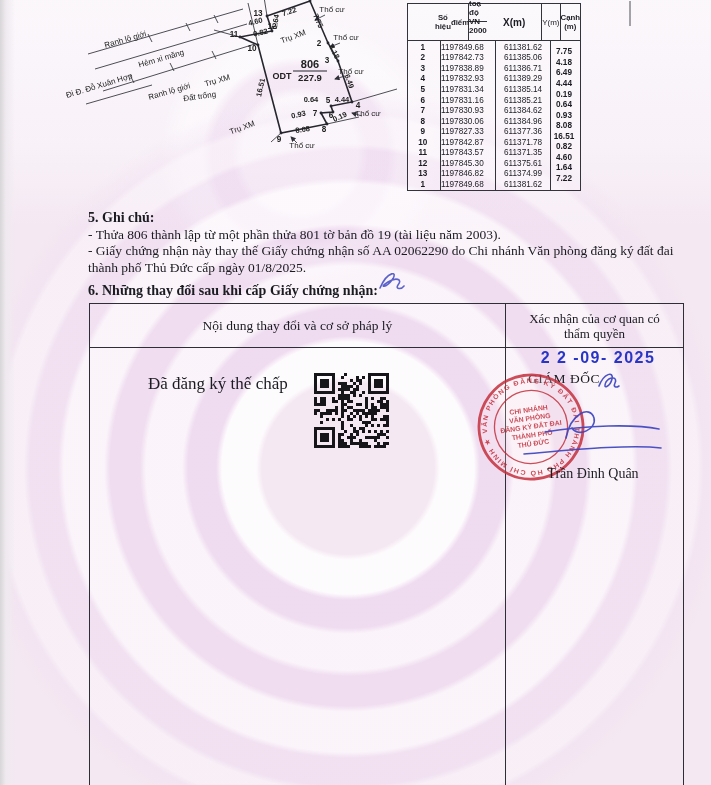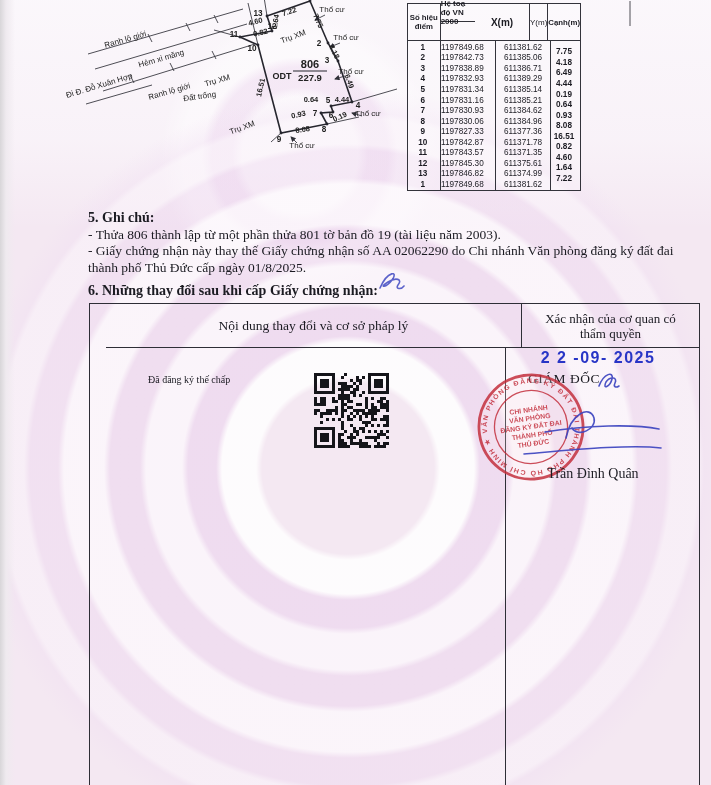--- a/index.html
+++ b/index.html
@@ -25,49 +25,49 @@
         rgba(255,255,255,.45) 98px, rgba(255,255,255,.45) 118px,
         rgba(238,216,240,0) 140px),
       linear-gradient(180deg, rgba(252,250,253,.85) 0px, rgba(252,250,253,.55) 140px, rgba(252,250,253,0) 230px);
   }
   svg text{font-family:"Liberation Sans",sans-serif;}
   .map-svg{position:absolute;left:0;top:0;}
   
   .ct{position:absolute;left:407px;top:3px;width:172px;font-family:"Liberation Sans",sans-serif;
       border:1.2px solid #33333b;background:rgba(255,255,255,.25);}
   .ct-head{display:flex;border-bottom:1.2px solid #33333b;height:36px;}
-  .ct-h1{width:32px;border-right:1.1px solid #33333b;display:flex;flex-direction:column;justify-content:center;align-items:center;font-size:7.8px;font-weight:700;line-height:9px;text-align:center;}
+  .ct-h1{width:32px;border-right:1.1px solid #33333b;display:flex;justify-content:center;align-items:center;font-size:7.8px;font-weight:700;line-height:9px;text-align:center;margin-left:28px;}
   .ct-hm{width:108px;border-right:1.1px solid #33333b;display:flex;}
   .ct-hm-top{height:17px;border-bottom:1.1px solid #33333b;display:flex;align-items:center;justify-content:center;font-size:8px;font-weight:700;}
   .ct-hm-bot{flex:1;display:flex;}
   .ct-hx{width:54px;border-right:1.1px solid #33333b;display:flex;align-items:center;justify-content:center;font-size:10px;font-weight:700;text-align:right;}
   .ct-hy{flex:1;display:flex;align-items:center;justify-content:center;font-size:8px;font-weight:400;}
-  .ct-h4{flex:1;display:flex;justify-content:center;align-items:center;font-size:7.8px;font-weight:700;line-height:9px;}
+  .ct-h4{flex:1;display:flex;flex-direction:column;justify-content:center;align-items:center;font-size:7.8px;font-weight:700;line-height:9px;}
   .ct-body{position:relative;height:149px;}
   .ct-cols{position:absolute;inset:0;display:flex;pointer-events:none;}
   .ct-c{border-right:1.1px solid #33333b;height:100%;}
   .ct-rows{position:absolute;left:0;top:1px;width:140px;}
   .ctr{display:flex;height:10.55px;align-items:center;font-size:8.2px;}
   .ctr .p{width:32px;text-align:center;font-weight:700;}
   .ctr .x{width:54px;text-align:center;}
   .ctr .y{width:54px;text-align:center;margin-left:11px;}
   .canh-col{position:absolute;left:140px;top:0;width:32px;height:100%;}
   .canh-col span{position:absolute;width:100%;text-align:center;font-size:8.2px;font-weight:700;}
   
   .notes{position:absolute;left:88px;top:210px;width:606px;font-size:13.5px;line-height:16.5px;}
   .notes .h{font-weight:700;font-size:14px;}
   .sec6{position:absolute;left:88px;top:283px;font-weight:700;font-size:14px;}
   
   .chg{position:absolute;left:89px;top:303px;width:593px;height:482px;
-       border-top:1.4px solid #2e2e36;border-left:1.4px solid #2e2e36;border-right:1.4px solid #2e2e36;padding-left:16px;}
+       border-top:1.4px solid #2e2e36;border-left:1.4px solid #2e2e36;border-right:1.4px solid #2e2e36;}
   .chg-head{display:flex;height:43px;border-bottom:1.3px solid #2e2e36;}
   .chg-h1{width:415px;border-right:1.3px solid #2e2e36;display:flex;align-items:center;justify-content:center;font-size:13.5px;}
   .chg-h2{flex:1;display:flex;align-items:center;justify-content:center;text-align:center;font-size:13px;line-height:15px;padding:0 14px;}
   .chg-divider{position:absolute;left:415px;top:43px;bottom:0;width:0;border-right:1.3px solid #2e2e36;}
-  .mortgage{position:absolute;left:58px;top:70px;font-size:10px;}
+  .mortgage{position:absolute;left:58px;top:70px;font-size:17px;}
   .qr{position:absolute;left:224px;top:69px;}
   .datestamp{position:absolute;left:438px;top:45px;width:140px;text-align:center;
      font-family:"Liberation Sans",sans-serif;font-weight:700;font-size:16px;letter-spacing:1.5px;color:#2835c6;}
   .director{position:absolute;left:404px;top:67px;width:140px;text-align:center;font-size:13.5px;letter-spacing:.5px;}
   .signer{position:absolute;left:433px;top:162px;width:140px;text-align:center;font-size:14px;}
   .seal-svg{position:absolute;left:366px;top:48px;}
   .sig-svg{position:absolute;left:416px;top:42px;}
   .note-pen{position:absolute;left:368px;top:266px;}
 </style>
 </head>

